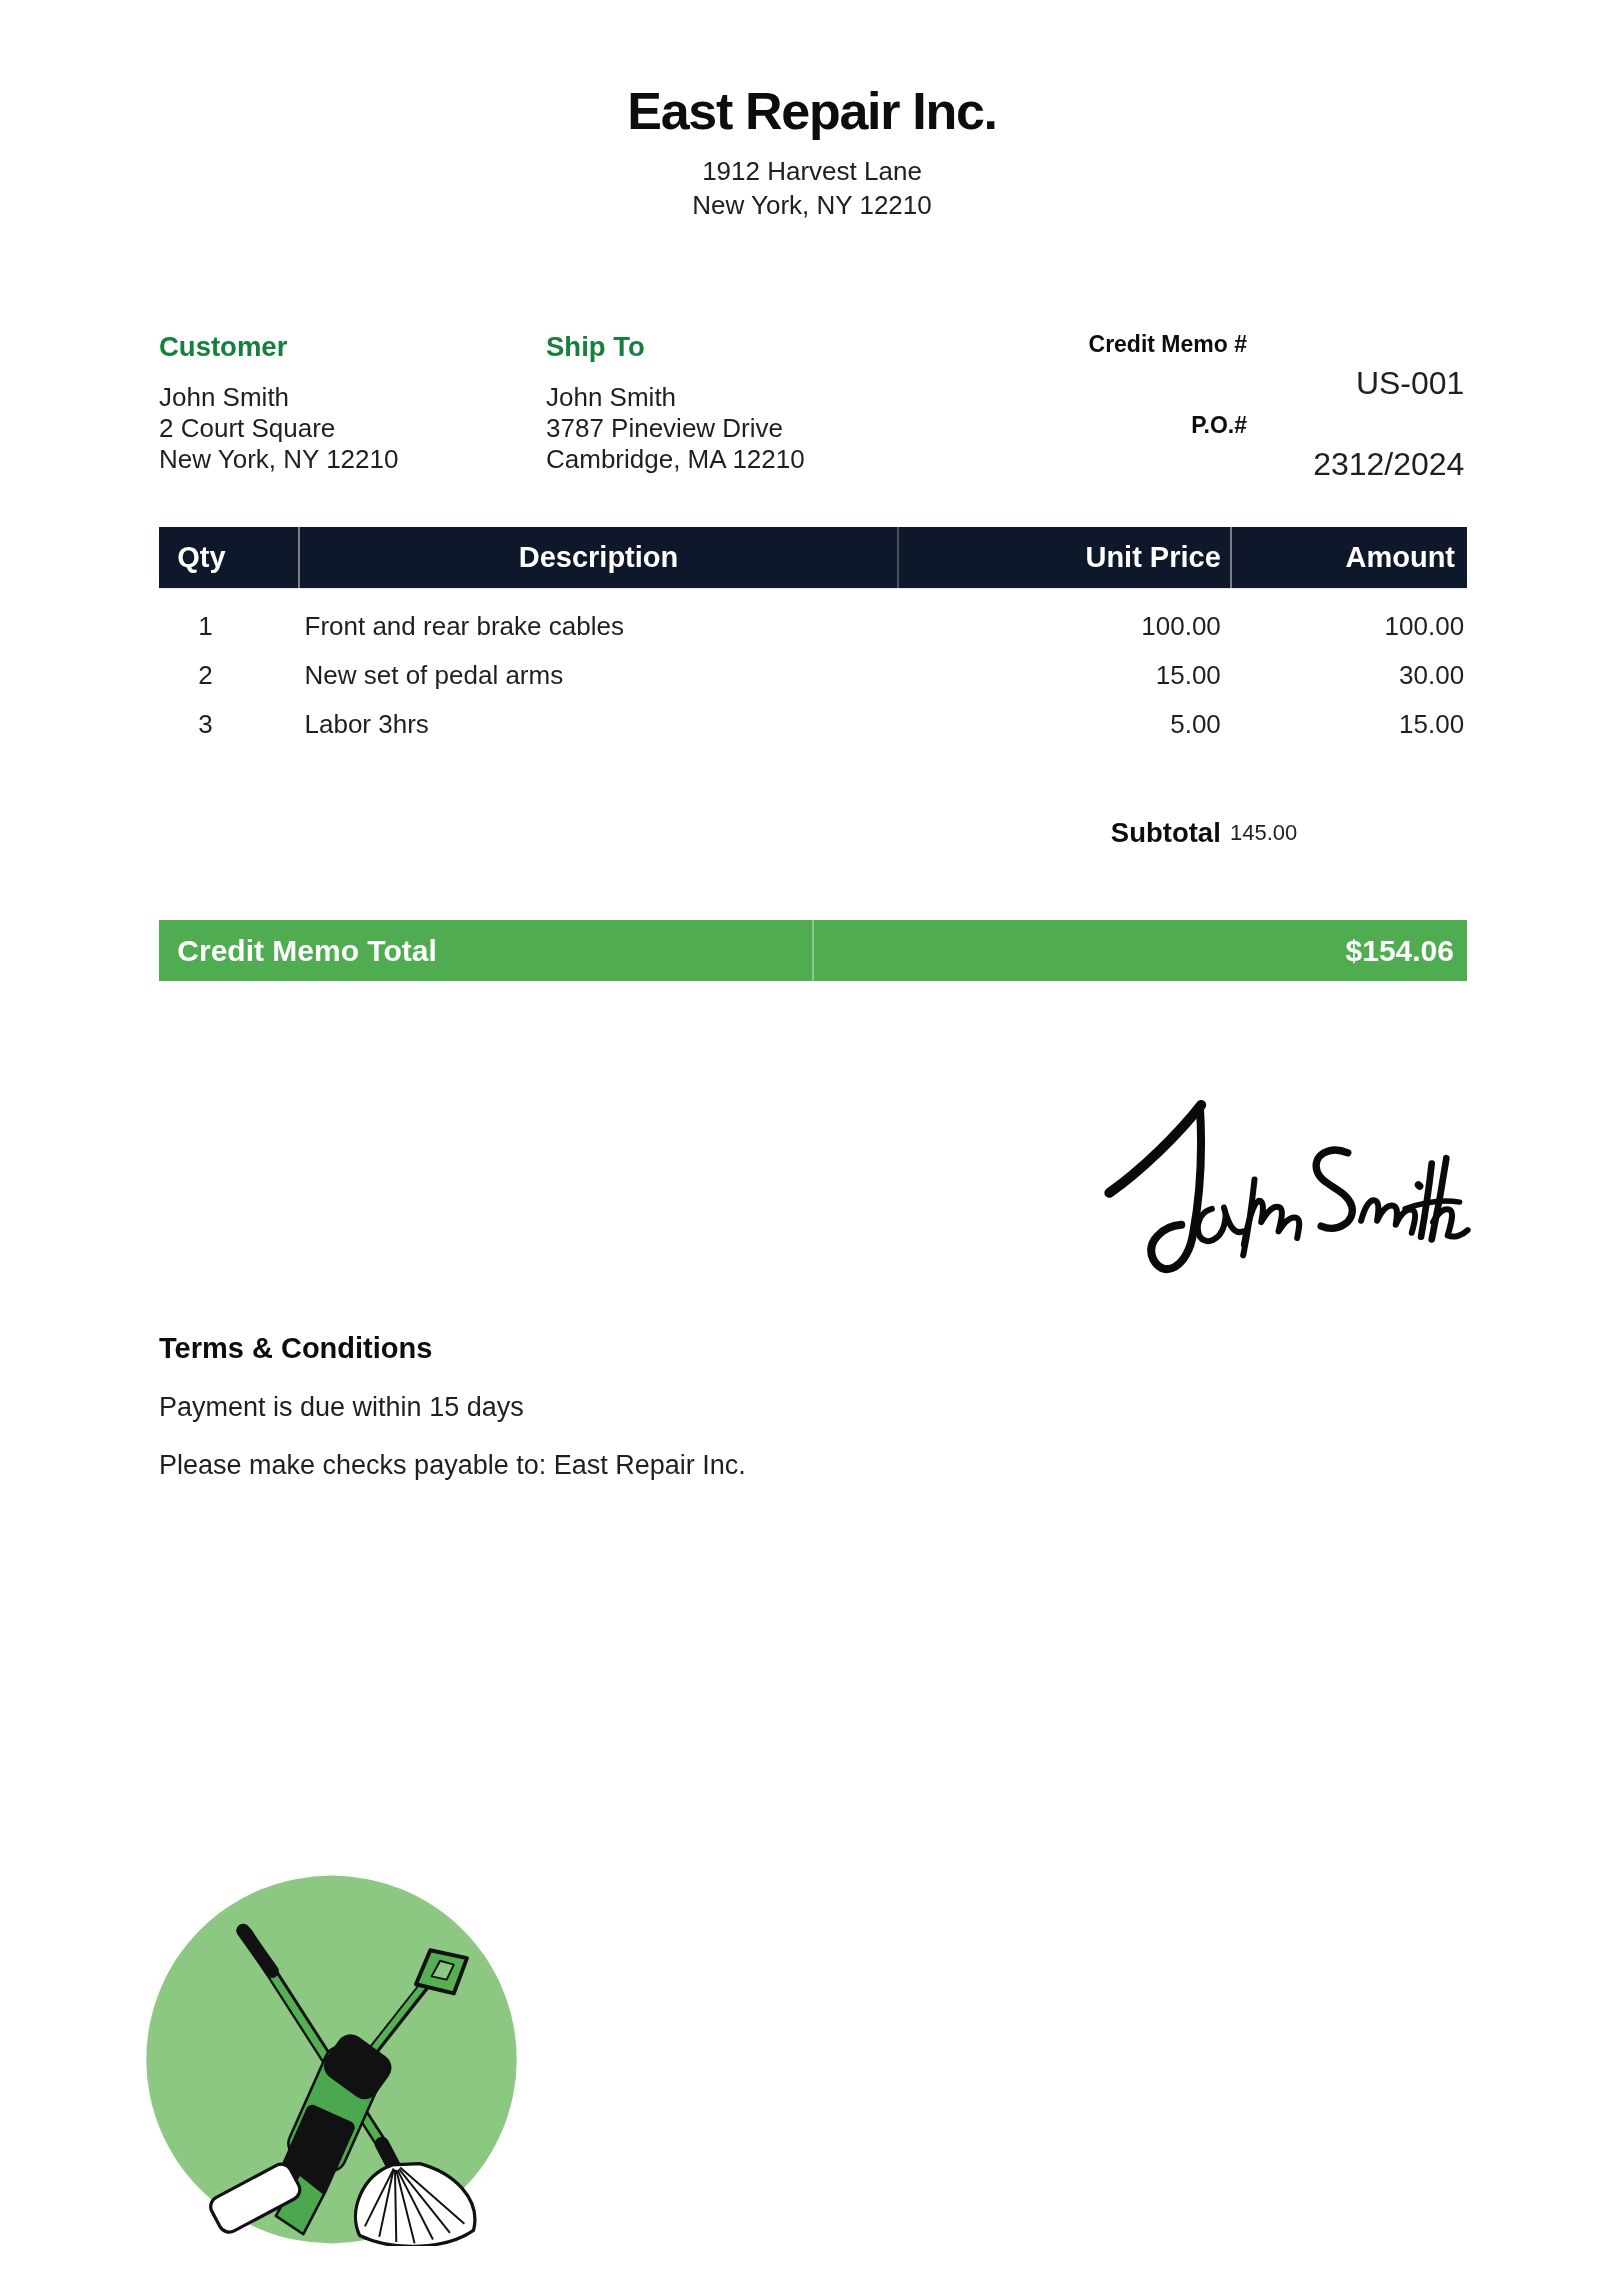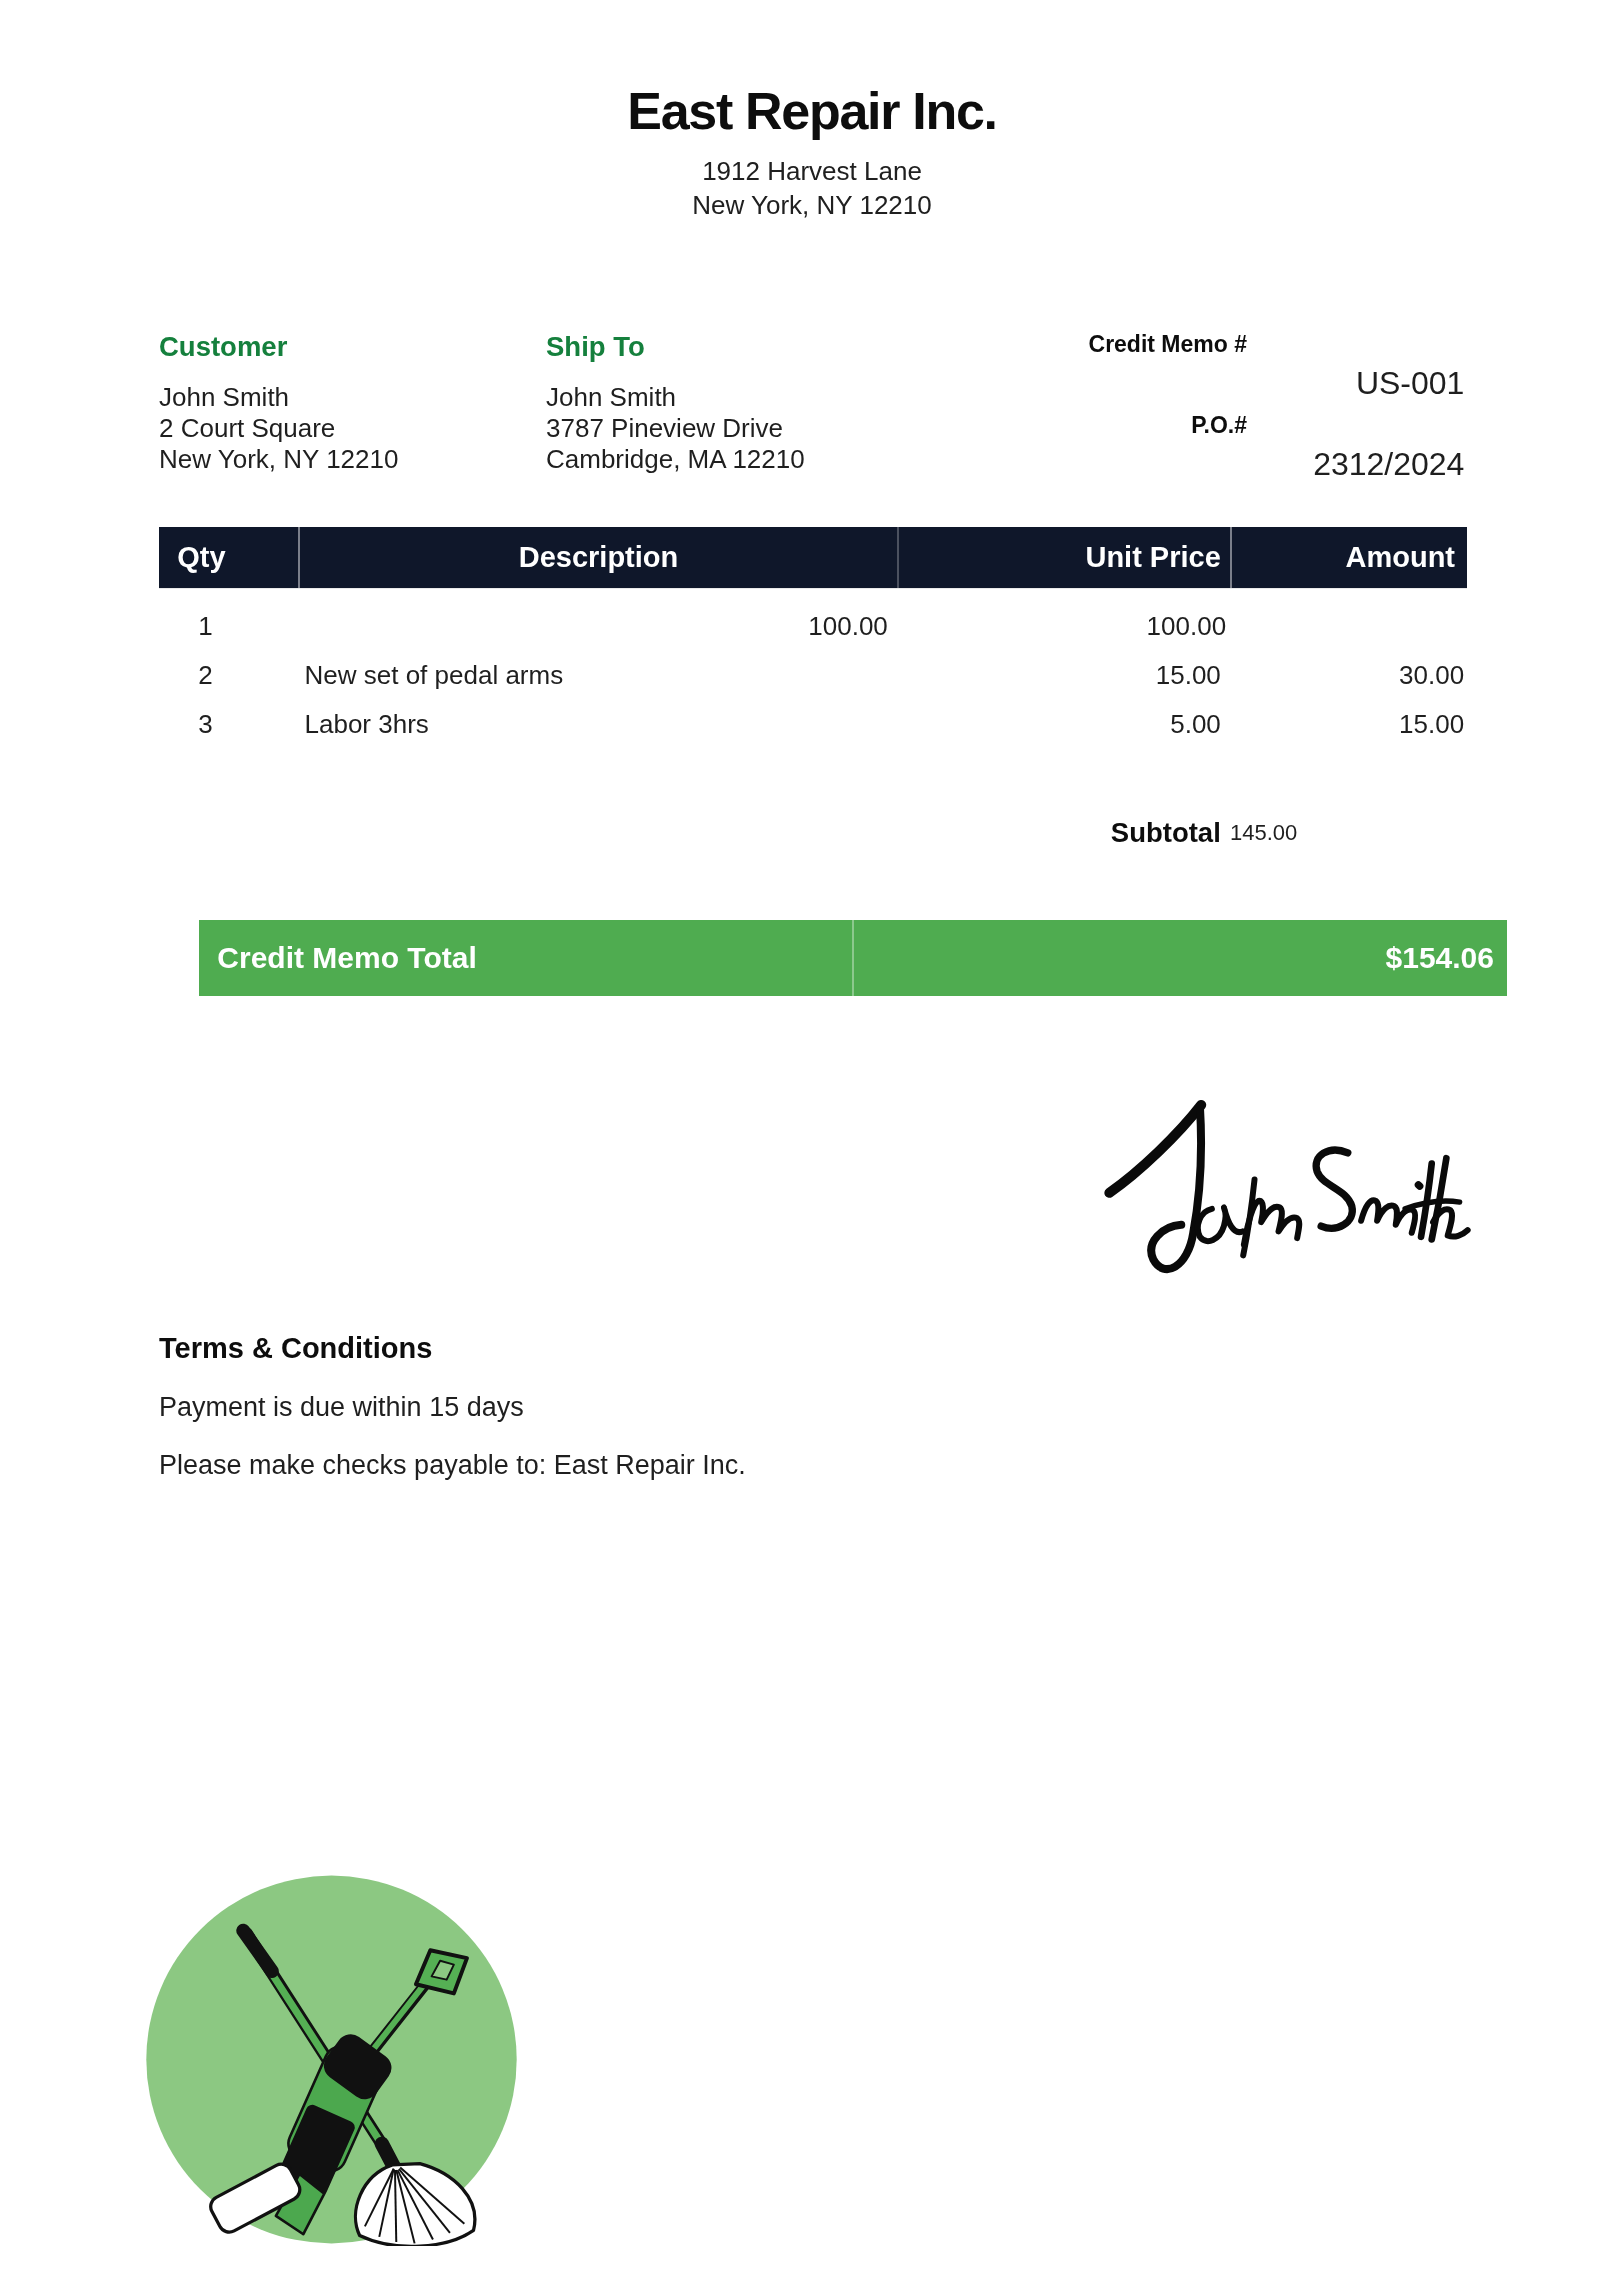--- a/index.html
+++ b/index.html
@@ -44,24 +44,23 @@
   .td-desc { padding-left:6.5px; }
   .td-price { text-align:right; padding-right:9.2px; }
   .td-amount { text-align:right; padding-right:3.9px; }
   
   .totals { position:absolute; top:812px; left:159px; width:1308px; }
   .totals-row { display:grid; grid-template-columns:738px 333px 238px; height:41px; align-items:center; font-size:27.5px; }
   .totals-label { text-align:right; padding-right:9.2px; }
   .totals-label.bold { font-weight:bold; color:#0d0d0d; }
   .totals-value { text-align:left; padding-right:3.9px; font-size:22px; }
   .grand-total {
-    position:absolute; top:920px; left:159px; width:1308px; height:76px;
+    position:absolute; top:920px; left:159px; width:1308px; height:61px;
     background:#4FAC50; color:#ffffff; display:grid; grid-template-columns:653px 655px;
     align-items:center;
-    margin-left:40px;
   }
   .grand-total .gt-label { font-size:30px; font-weight:bold; padding-left:18.3px; }
   .grand-total .gt-value {
     font-size:30px; font-weight:bold; text-align:right; padding-right:13px;
     height:100%; display:flex; align-items:center; justify-content:flex-end;
     border-left:2px solid rgba(255,255,255,0.35);
   }
   
   .signature { position:absolute; top:1077px; left:1100px; width:373px; height:219px; }
   
@@ -108,20 +107,21 @@
   <div class="items">
     <div class="thead">
       <div class="th-qty">Qty</div>
       <div class="th-desc">Description</div>
       <div class="th-price">Unit Price</div>
       <div class="th-amount">Amount</div>
     </div>
     <div class="tbody">
       <div class="trow">
         <div class="td-qty">1</div>
+        <div class="td-desc">Front and rear brake cables</div>
         <div class="td-price">100.00</div>
         <div class="td-amount">100.00</div>
       </div>
       <div class="trow">
         <div class="td-qty">2</div>
         <div class="td-desc">New set of pedal arms</div>
         <div class="td-price">15.00</div>
         <div class="td-amount">30.00</div>
       </div>
       <div class="trow">

